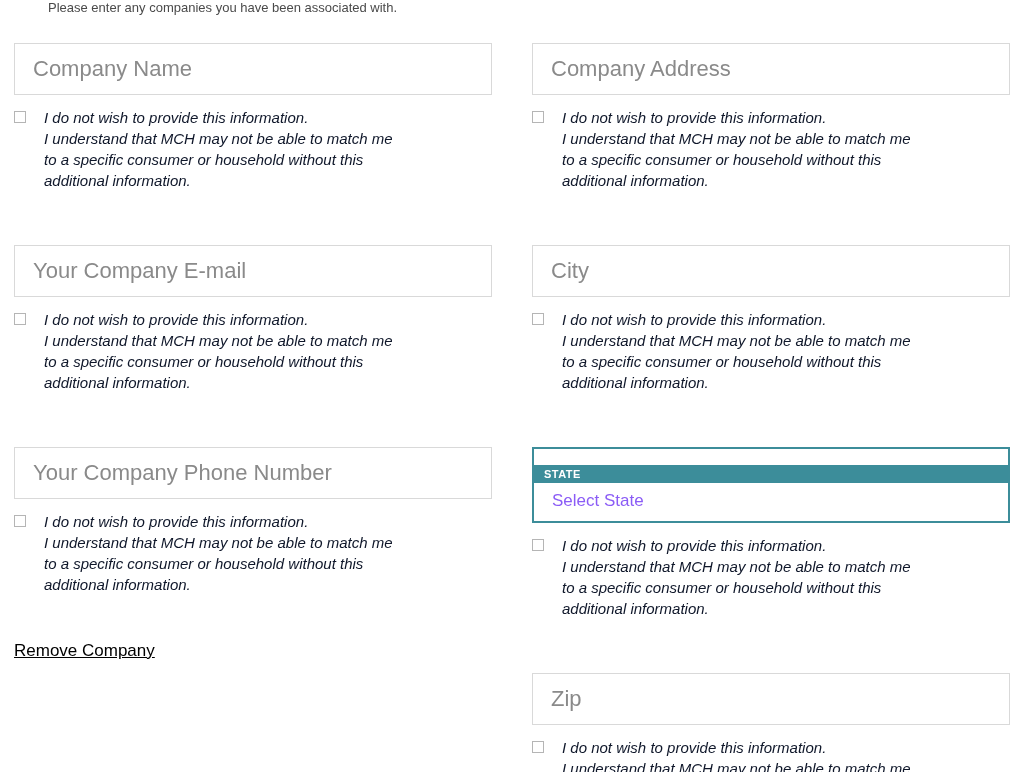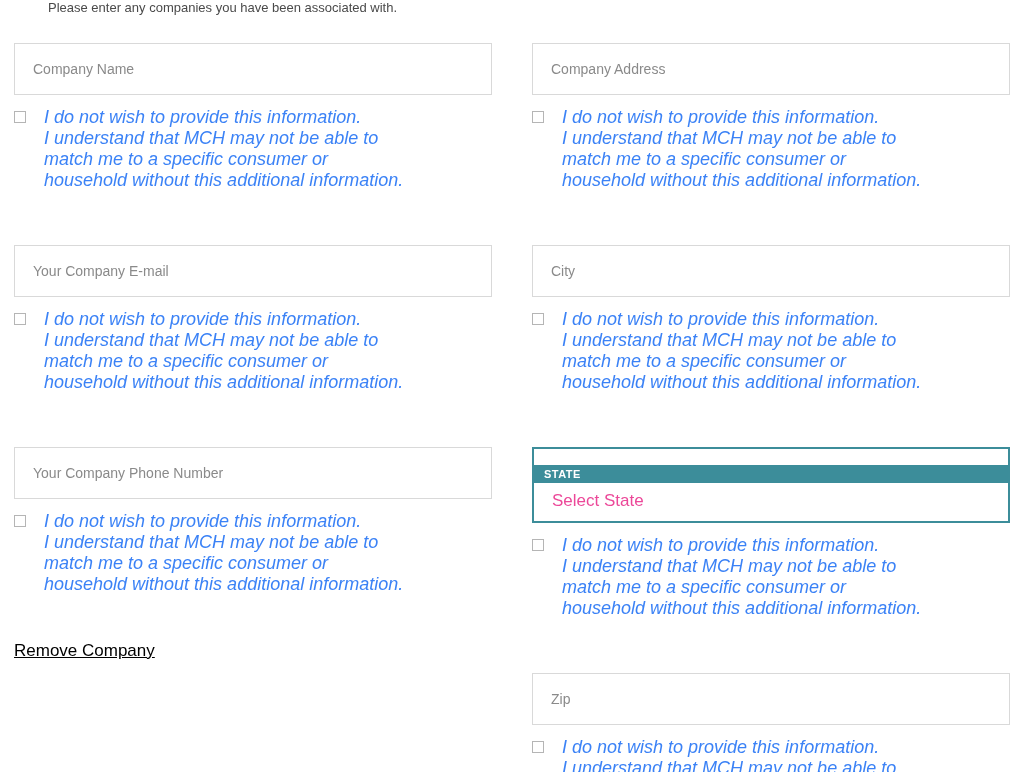--- a/index.html
+++ b/index.html
@@ -24,21 +24,21 @@
     display: flex;
     flex-direction: column;
   }
   .field-group {
     margin-bottom: 54px;
   }
   .text-input {
     width: 100%;
     height: 52px;
     border: 1px solid #d9d9d9;
-    font-size: 14px;
+    font-size: 22px;
     padding: 0 18px;
     color: #4a4a4a;
     background: #fff;
     margin-bottom: 12px;
     font-family: inherit;
   }
   .text-input::placeholder {
     color: #8a8a8a;
   }
 
@@ -51,43 +51,43 @@
     background: #3c8d9a;
     color: #fff;
     font-size: 11px;
     font-weight: 700;
     letter-spacing: 0.5px;
     padding: 3px 10px;
     margin-top: 16px;
   }
   .state-value {
     font-size: 17px;
-    color: #ec4899;
+    color: #8b5cf6;
     padding: 8px 18px 10px 18px;
     background: #fff;
   }
 
   .disclaimer-row {
     display: flex;
     align-items: flex-start;
     gap: 18px;
   }
   .cb {
     width: 12px;
     height: 12px;
     border: 1px solid #b5b5b5;
     margin-top: 4px;
     flex-shrink: 0;
     appearance: none;
     background: #fff;
   }
   .disclaimer {
     font-style: italic;
-    color: #3b82f6;
-    font-size: 18px;
+    color: #0f172a;
+    font-size: 15px;
     line-height: 21px;
     max-width: 360px;
   }
   .remove-link {
     color: #000000;
     text-decoration: underline;
     font-size: 17px;
     margin-top: -8px;
     display: inline-block;
     cursor: pointer;

